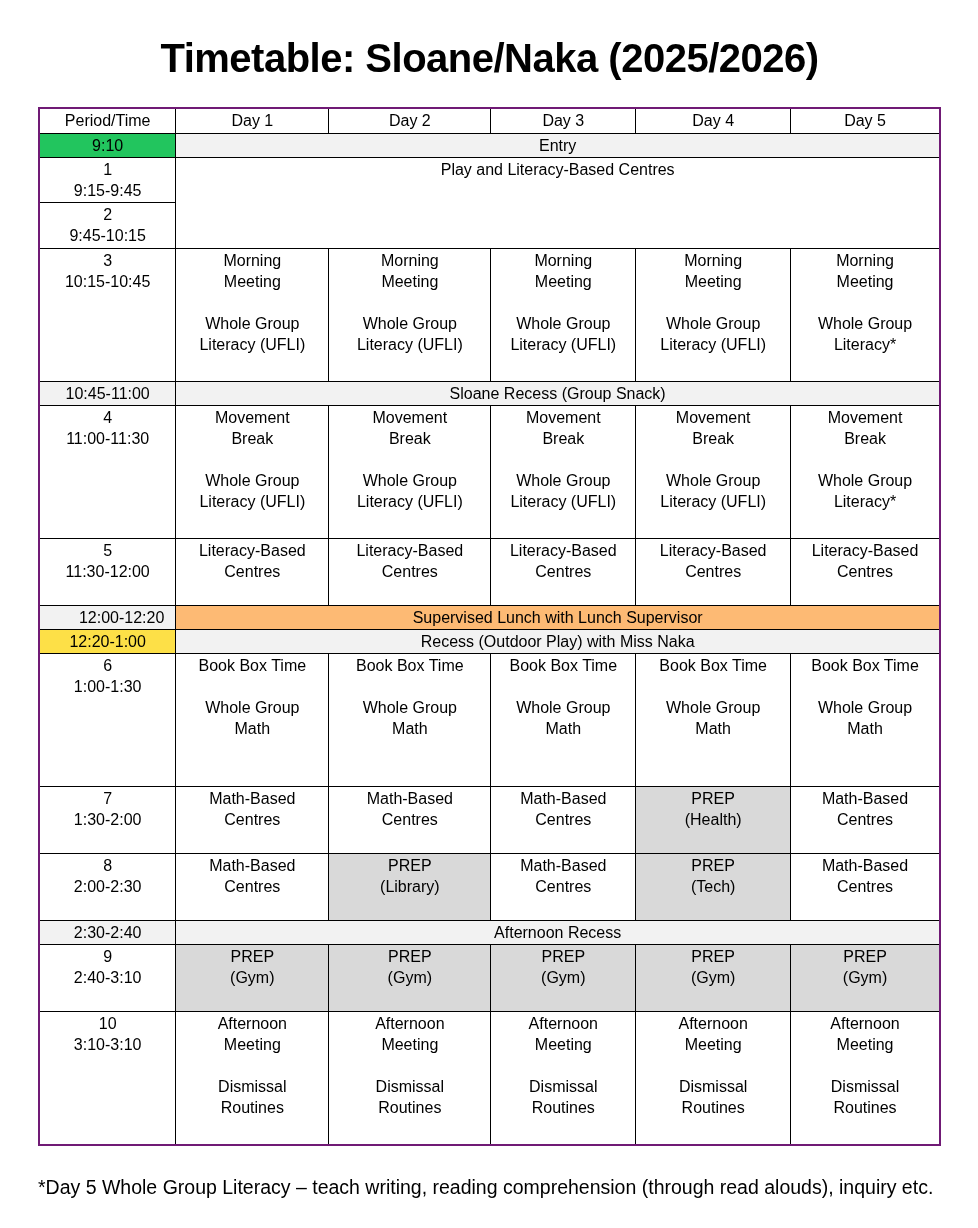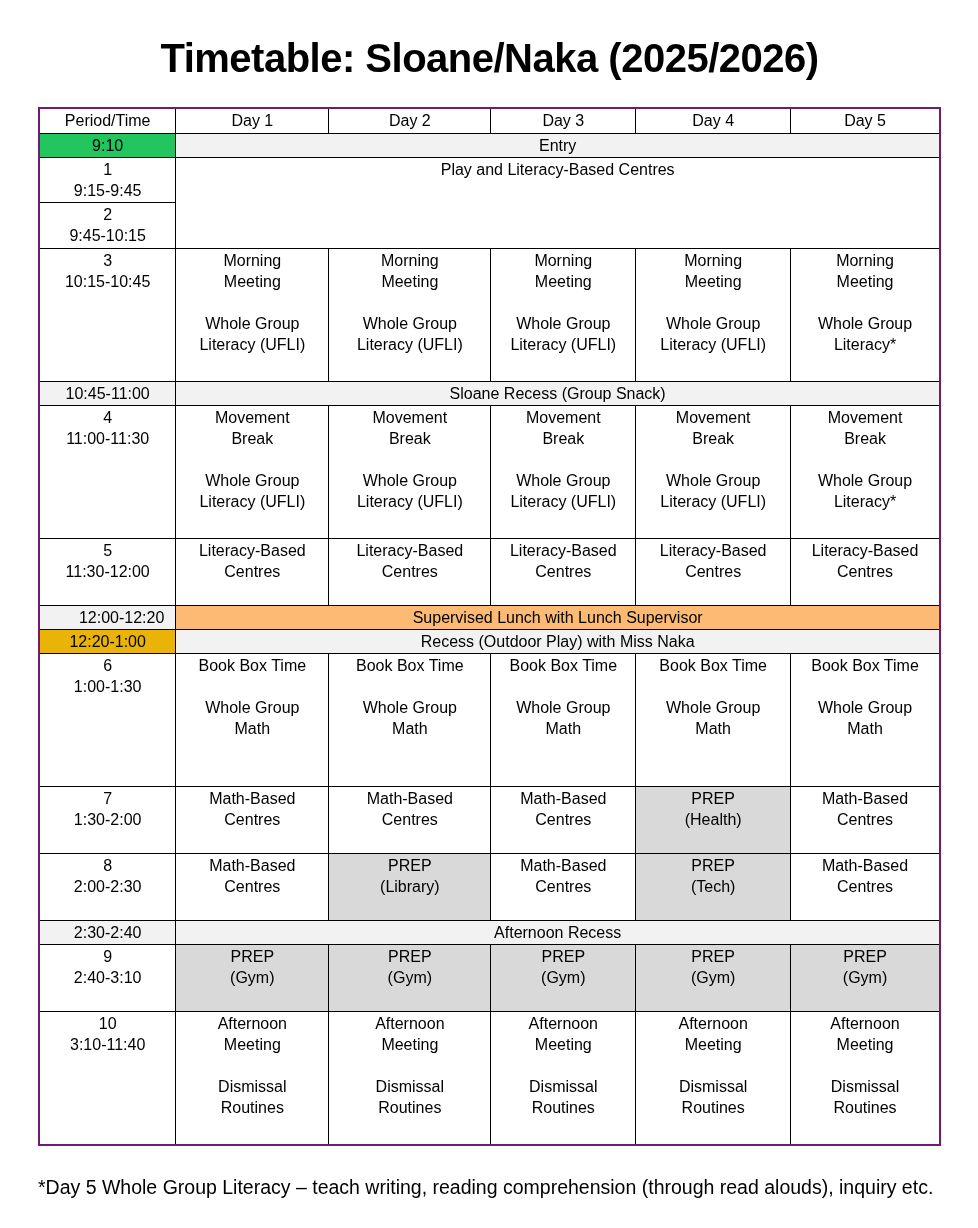--- a/index.html
+++ b/index.html
@@ -135,21 +135,21 @@
           <td>Literacy-Based
 Centres</td>
           <td>Literacy-Based
 Centres</td>
         </tr>
         <tr class="banner-row">
           <td style="background: rgb(242, 242, 242); padding-left: 32px;">12:00-12:20</td>
           <td colspan="5" style="background: #fdba74;">Supervised Lunch with Lunch Supervisor</td>
         </tr>
         <tr class="banner-row">
-          <td style="background: #eab308;">12:20-1:00</td>
+          <td style="background: #fde047;">12:20-1:00</td>
           <td colspan="5" style="background: rgb(242, 242, 242);">Recess (Outdoor Play) with Miss Naka</td>
         </tr>
         <tr class="period-row tall">
           <td>6
 1:00-1:30</td>
           <td>Book Box Time
 
 Whole Group
 Math</td>
           <td>Book Box Time
@@ -210,21 +210,21 @@
 (Gym)</td>
           <td style="background: rgb(217, 217, 217);">PREP
 (Gym)</td>
           <td style="background: rgb(217, 217, 217);">PREP
 (Gym)</td>
           <td style="background: rgb(217, 217, 217);">PREP
 (Gym)</td>
         </tr>
         <tr class="period-row tall">
           <td>10
-3:10-11:40</td>
+3:10-3:10</td>
           <td>Afternoon
 Meeting
 
 Dismissal
 Routines</td>
           <td>Afternoon
 Meeting
 
 Dismissal
 Routines</td>

